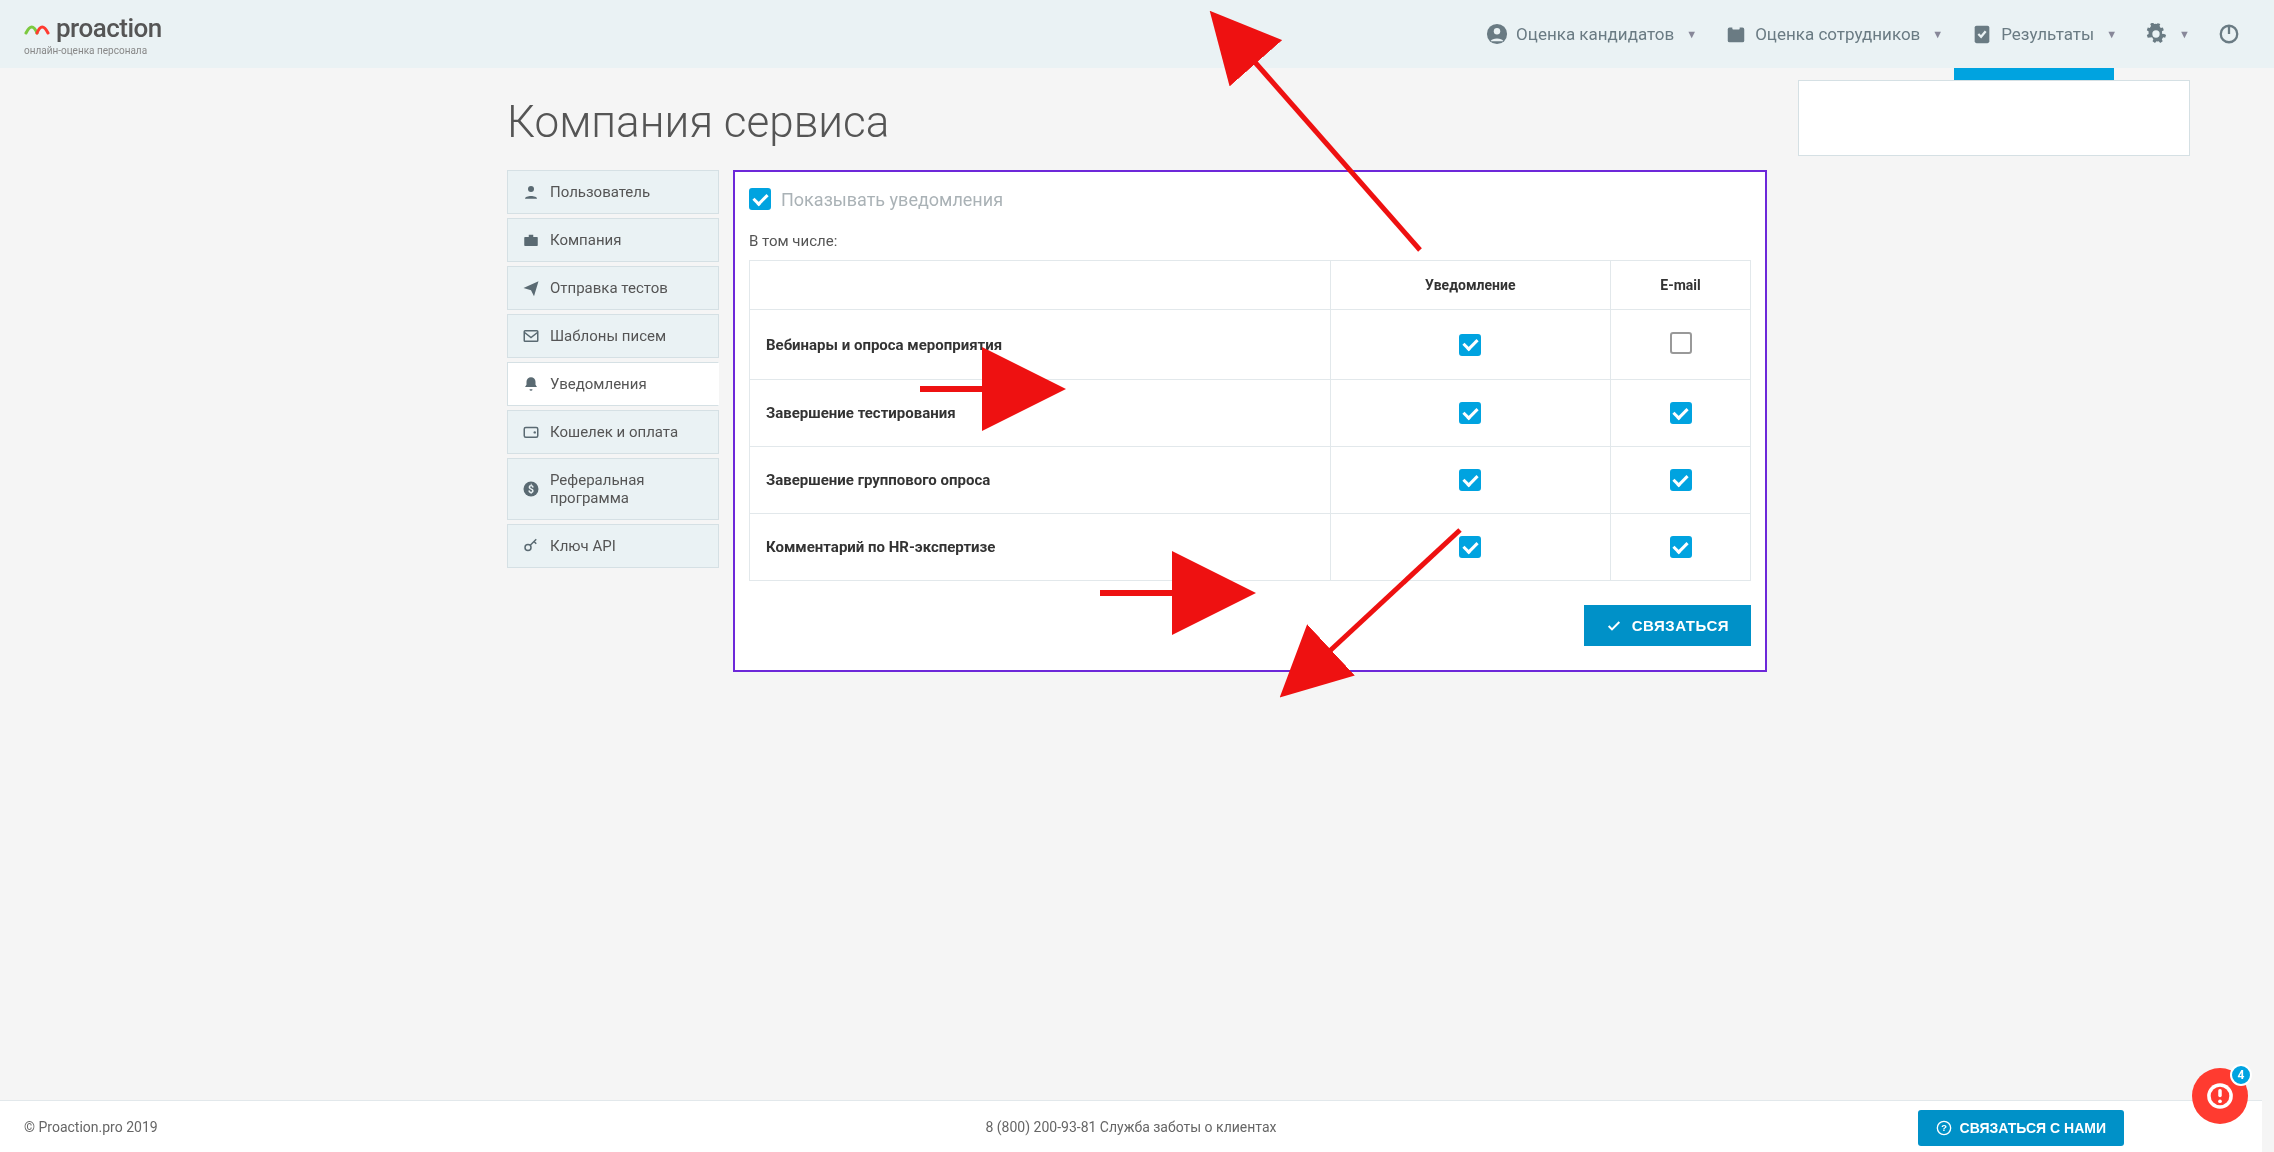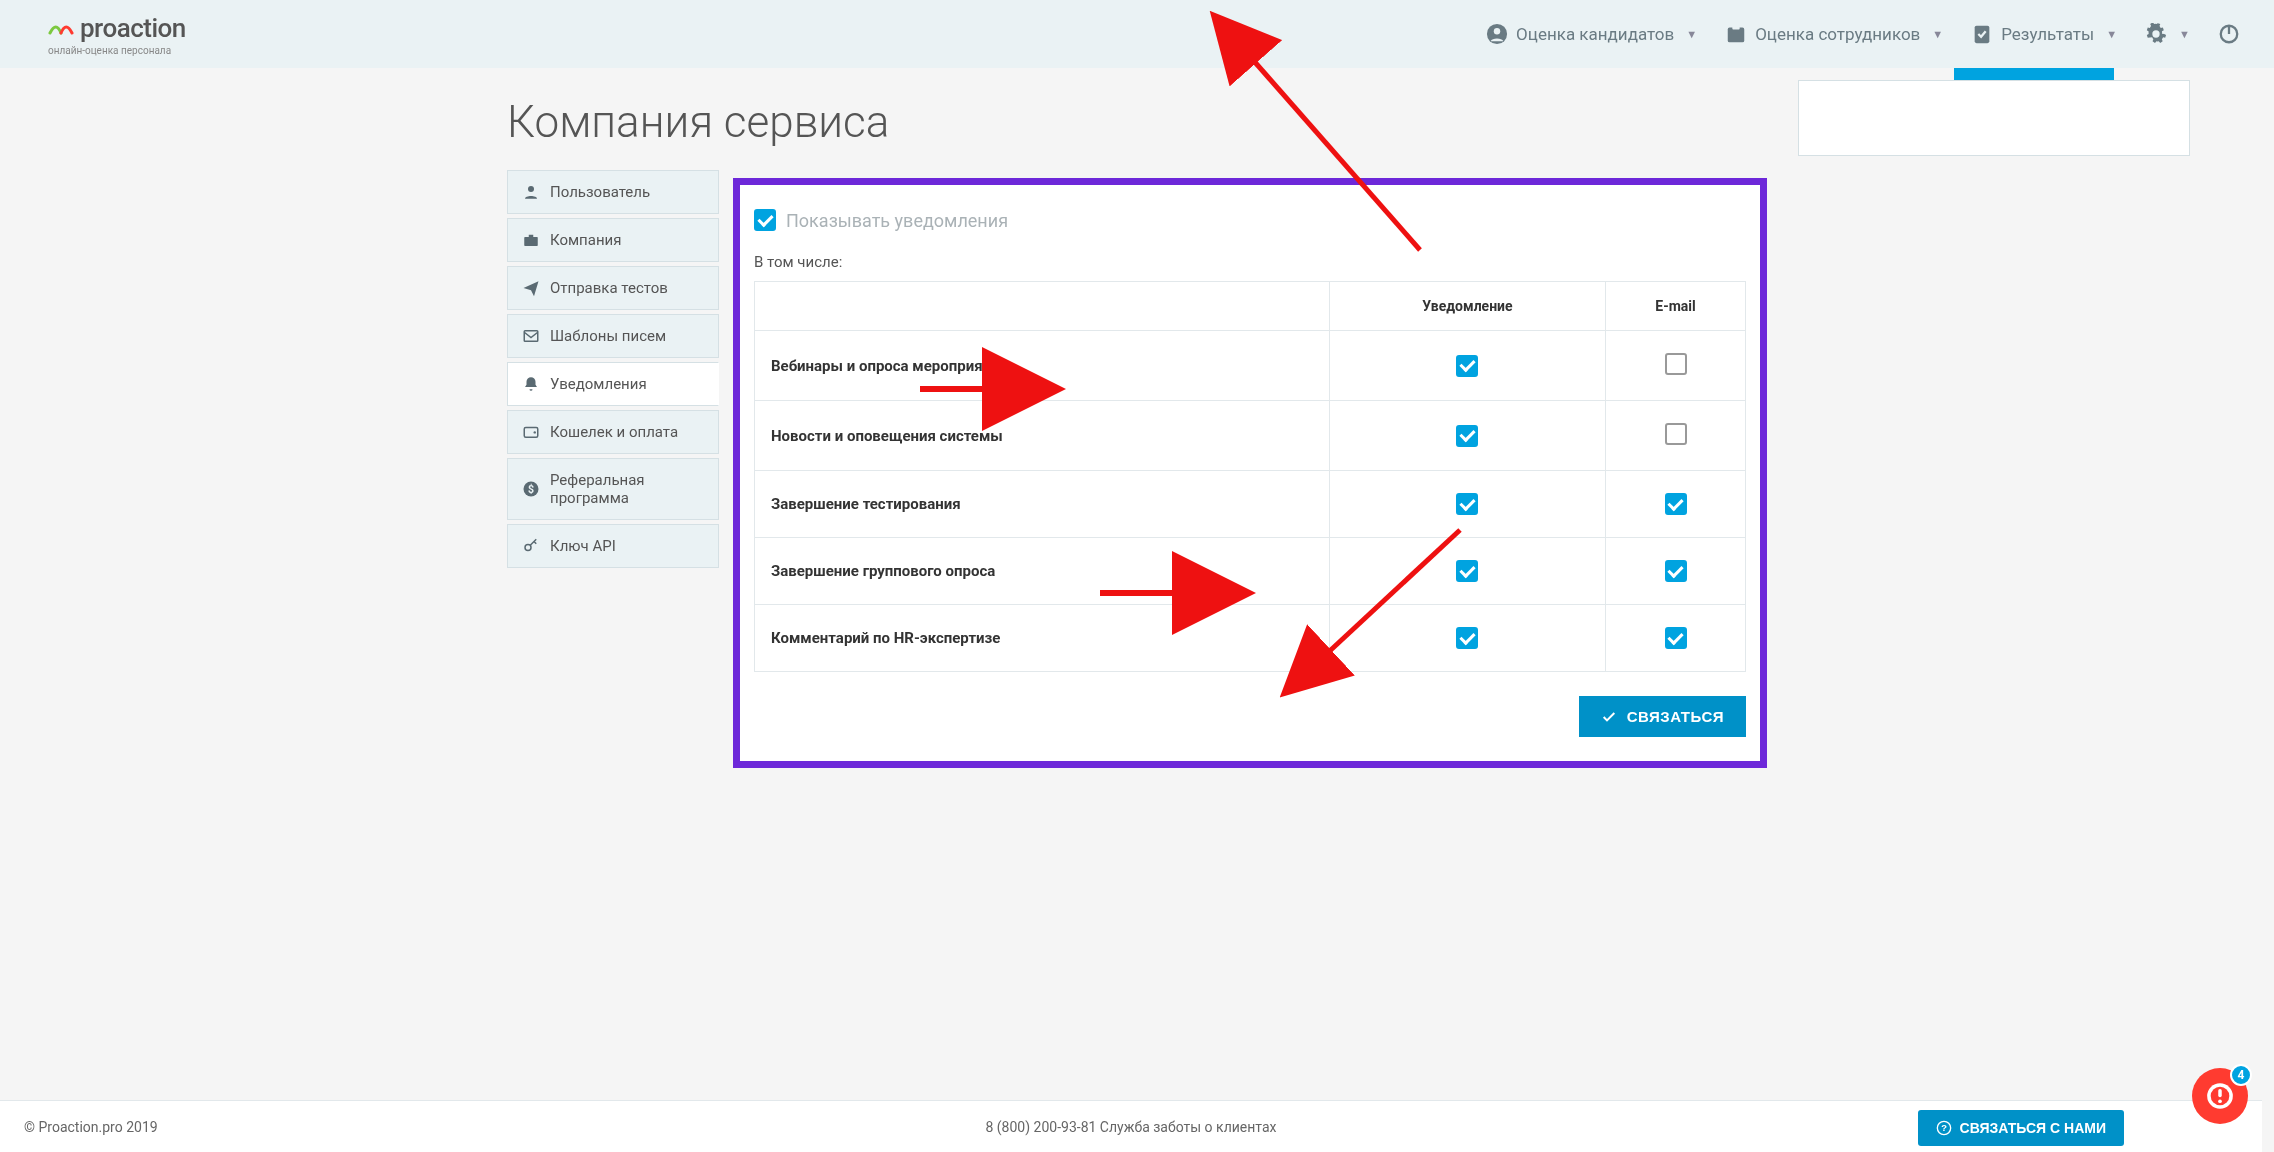--- a/index.html
+++ b/index.html
@@ -16,21 +16,20 @@
   .header {
     background: #eaf2f4;
     height: 68px;
     display: flex;
     align-items: center;
     padding: 0 24px;
   }
   .logo-block {
     display: flex;
     flex-direction: column;
-    margin-left: 24px;
   }
   .logo {
     display: flex;
     align-items: center;
     gap: 6px;
     font-size: 26px;
     font-weight: 500;
     color: #555;
     letter-spacing: -0.5px;
   }
@@ -104,23 +103,22 @@
   .tab.active {
     background: #fff;
     border-right: 1px solid #fff;
   }
   .tab-icon { width: 18px; height: 18px; flex-shrink: 0; fill: #5a6a72; }
 
   
   .panel {
     flex: 1;
     background: #fff;
-    border: 7px solid #6d28d9;
-    padding: 24px 14px 24px;
-    margin-top: 8px;
+    border: 2px solid #6d28d9;
+    padding: 16px 14px 24px;
   }
   .show-note {
     display: flex;
     align-items: center;
     gap: 10px;
     font-size: 18px;
     color: #aab2b6;
     margin-bottom: 22px;
   }
   .including {
@@ -431,25 +429,20 @@
             <th style="width:140px;">E-mail</th>
           </tr>
         </thead>
         <tbody id="note-tbody">
             <tr>
               <td><span class="row-label">Вебинары и опроса мероприятия</span></td>
               <td class="center"><span class="cb checked"></span></td>
               <td class="center"><span class="cb"></span></td>
             </tr>
             <tr>
-              <td><span class="row-label">Новости и оповещения системы</span></td>
-              <td class="center"><span class="cb checked"></span></td>
-              <td class="center"><span class="cb"></span></td>
-            </tr>
-            <tr>
               <td><span class="row-label">Завершение тестирования</span></td>
               <td class="center"><span class="cb checked"></span></td>
               <td class="center"><span class="cb checked"></span></td>
             </tr>
             <tr>
               <td><span class="row-label">Завершение группового опроса</span></td>
               <td class="center"><span class="cb checked"></span></td>
               <td class="center"><span class="cb checked"></span></td>
             </tr>
             <tr>

